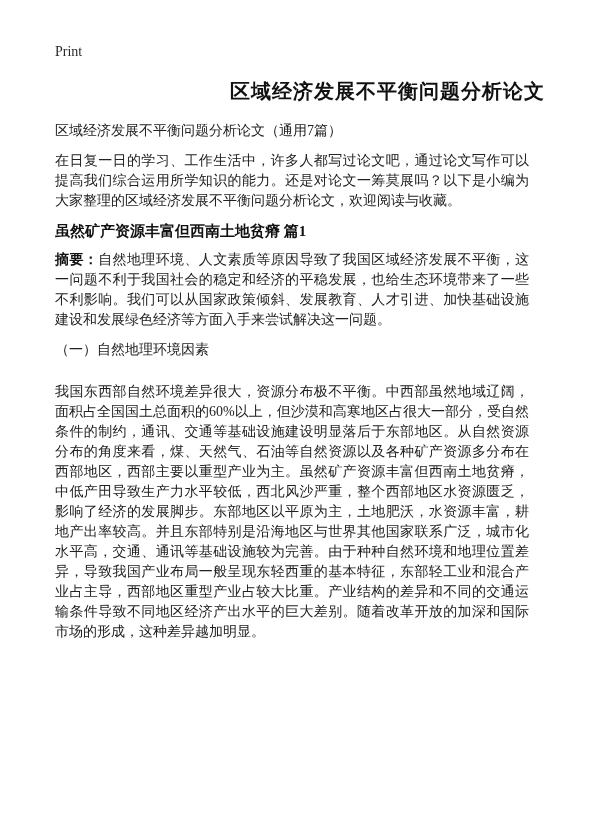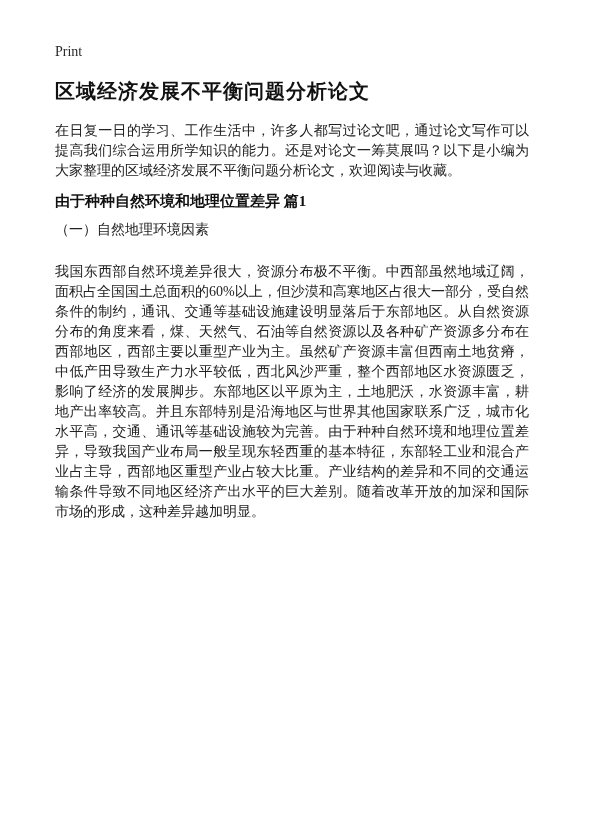--- a/index.html
+++ b/index.html
@@ -26,21 +26,21 @@
     display: inline-block;
     background: none;
     border: none;
     padding: 0;
     font-family: "Liberation Serif", "DejaVu Serif", serif;
   }
   h1.doc-title {
     font-size: 20px;
     line-height: 27px;
     font-weight: bold;
-    text-align: left;
+    text-align: right;
     color: #111111;
     letter-spacing: 1px;
     margin: 18px 0 16px 0;
   }
   .subtitle {
     font-size: 14px;
     line-height: 20px;
     margin: 0 0 10px 0;
   }
   p.body-text {
@@ -70,25 +70,27 @@
 </style>
 </head>
 <body>
 
 <div class="page">
 
   <button class="print-link">Print</button>
 
   <h1 class="doc-title">区域经济发展不平衡问题分析论文</h1>
 
+  <div class="subtitle">区域经济发展不平衡问题分析论文（通用7篇）</div>
 
   <p class="body-text">在日复一日的学习、工作生活中，许多人都写过论文吧，通过论文写作可以提高我们综合运用所学知识的能力。还是对论文一筹莫展吗？以下是小编为大家整理的区域经济发展不平衡问题分析论文，欢迎阅读与收藏。</p>
 
-  <h2 class="article-heading">由于种种自然环境和地理位置差异 篇1</h2>
+  <h2 class="article-heading">虽然矿产资源丰富但西南土地贫瘠 篇1</h2>
 
+  <p class="body-text"><span class="inline-label">摘要：</span><span>自然地理环境、人文素质等原因导致了我国区域经济发展不平衡，这一问题不利于我国社会的稳定和经济的平稳发展，也给生态环境带来了一些不利影响。我们可以从国家政策倾斜、发展教育、人才引进、加快基础设施建设和发展绿色经济等方面入手来尝试解决这一问题。</span></p>
 
 
 
 
   <div class="subsection-heading">（一）自然地理环境因素</div>
 
   <p class="body-text">我国东西部自然环境差异很大，资源分布极不平衡。中西部虽然地域辽阔，面积占全国国土总面积的60%以上，但沙漠和高寒地区占很大一部分，受自然条件的制约，通讯、交通等基础设施建设明显落后于东部地区。从自然资源分布的角度来看，煤、天然气、石油等自然资源以及各种矿产资源多分布在西部地区，西部主要以重型产业为主。虽然矿产资源丰富但西南土地贫瘠，中低产田导致生产力水平较低，西北风沙严重，整个西部地区水资源匮乏，影响了经济的发展脚步。东部地区以平原为主，土地肥沃，水资源丰富，耕地产出率较高。并且东部特别是沿海地区与世界其他国家联系广泛，城市化水平高，交通、通讯等基础设施较为完善。由于种种自然环境和地理位置差异，导致我国产业布局一般呈现东轻西重的基本特征，东部轻工业和混合产业占主导，西部地区重型产业占较大比重。产业结构的差异和不同的交通运输条件导致不同地区经济产出水平的巨大差别。随着改革开放的加深和国际市场的形成，这种差异越加明显。</p>
 
 </div>
 

